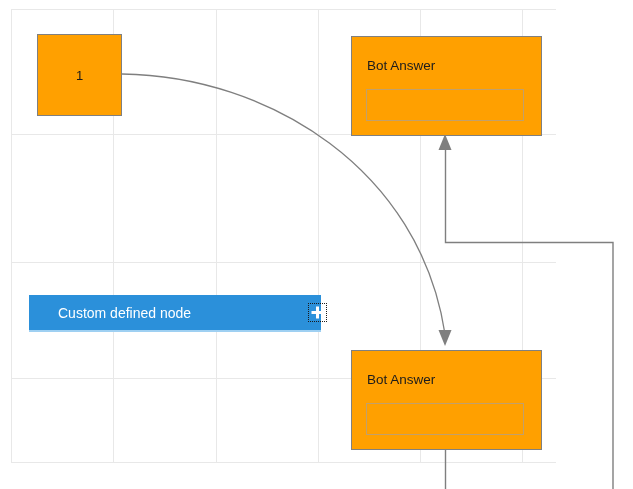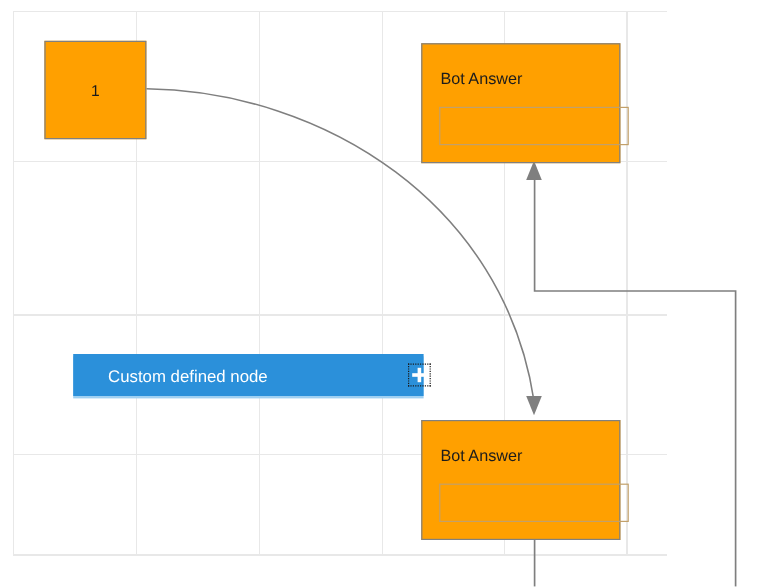--- a/index.html
+++ b/index.html
@@ -46,21 +46,21 @@
     display: flex;
     align-items: center;
     justify-content: center;
   }
   #node-start .node-index {
     font-size: 13px;
     color: #1a1a1a;
     line-height: 1;
   }
   .node-bot {
-    width: 166px;
+    width: 191px;
     height: 100px;
   }
   #node-bot-top {
     left: 351px;
     top: 36px;
   }
   #node-bot-bottom {
     left: 351px;
     top: 350px;
   }
@@ -89,21 +89,20 @@
     left: 29px;
     top: 295px;
     width: 292px;
     height: 35px;
     background: #2b90da;
     box-shadow: 0 2px 0 0 #9fd0f2;
     display: flex;
     align-items: center;
     box-sizing: border-box;
     cursor: pointer;
-    margin-left: 32px;
   }
   #palette-button-label {
     position: absolute;
     left: 29px;
     font-size: 14px;
     color: #ffffff;
     line-height: 1;
     white-space: nowrap;
   }
   #palette-add-icon {

